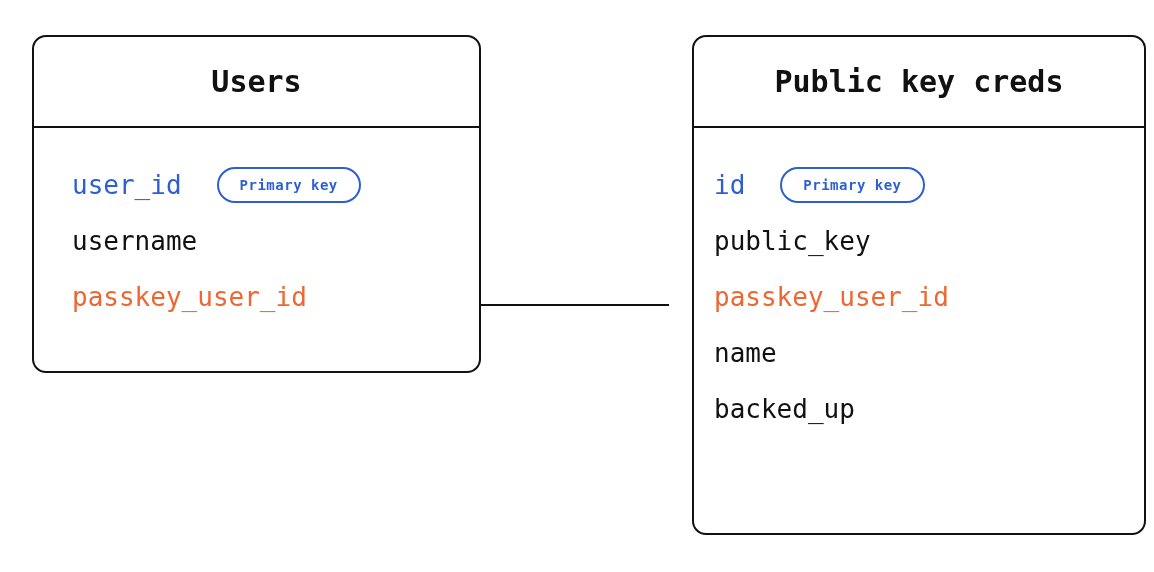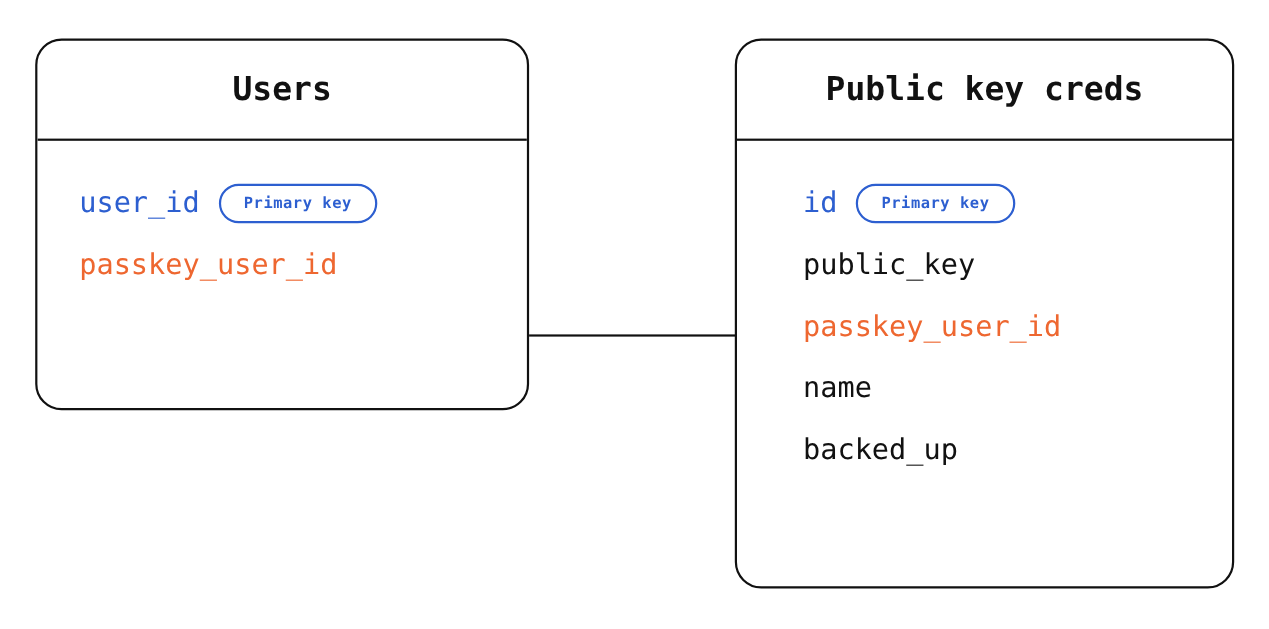--- a/index.html
+++ b/index.html
@@ -22,21 +22,21 @@
     width: 1154px;
     height: 572px;
   }
 
   
   .entity {
     position: absolute;
     box-sizing: border-box;
     background: #ffffff;
     border: 2px solid #111111;
-    border-radius: 24px;
+    border-radius: 14px;
     overflow: hidden;
   }
 
   .entity-header {
     box-sizing: border-box;
     height: 91px;
     display: flex;
     align-items: center;
     justify-content: center;
     border-bottom: 2px solid #111111;
@@ -54,20 +54,21 @@
   .entity-body {
     box-sizing: border-box;
     padding-top: 29px;
   }
 
   .field-row {
     height: 56px;
     display: flex;
     align-items: center;
     white-space: nowrap;
+    gap: 18px;
   }
 
   .field-name {
     font-size: 26px;
     line-height: 1;
     color: #111111;
   }
   .field-name.pk   { color: #2d5fd0; }
   .field-name.fk   { color: #ee6730; }
 
@@ -107,33 +108,36 @@
     <div class="entity-header">
       <div class="entity-title">Users</div>
     </div>
     <div class="entity-body" style="padding-left:38px;">
 
       <div class="field-row">
         <span class="field-name pk">user_id</span>
         <span class="pk-pill">Primary key</span>
       </div>
 
+      <div class="field-row">
+        <span class="field-name">username</span>
+      </div>
 
       <div class="field-row">
         <span class="field-name fk">passkey_user_id</span>
       </div>
 
     </div>
   </div>
 
-  <div class="entity" style="left:668px; top:35px; width:454px; height:500px;">
+  <div class="entity" style="left:692px; top:35px; width:454px; height:500px;">
     <div class="entity-header">
       <div class="entity-title">Public key creds</div>
     </div>
-    <div class="entity-body" style="padding-left:60px;">
+    <div class="entity-body" style="padding-left:20px;">
 
       <div class="field-row">
         <span class="field-name pk">id</span>
         <span class="pk-pill">Primary key</span>
       </div>
 
       <div class="field-row">
         <span class="field-name">public_key</span>
       </div>
 

